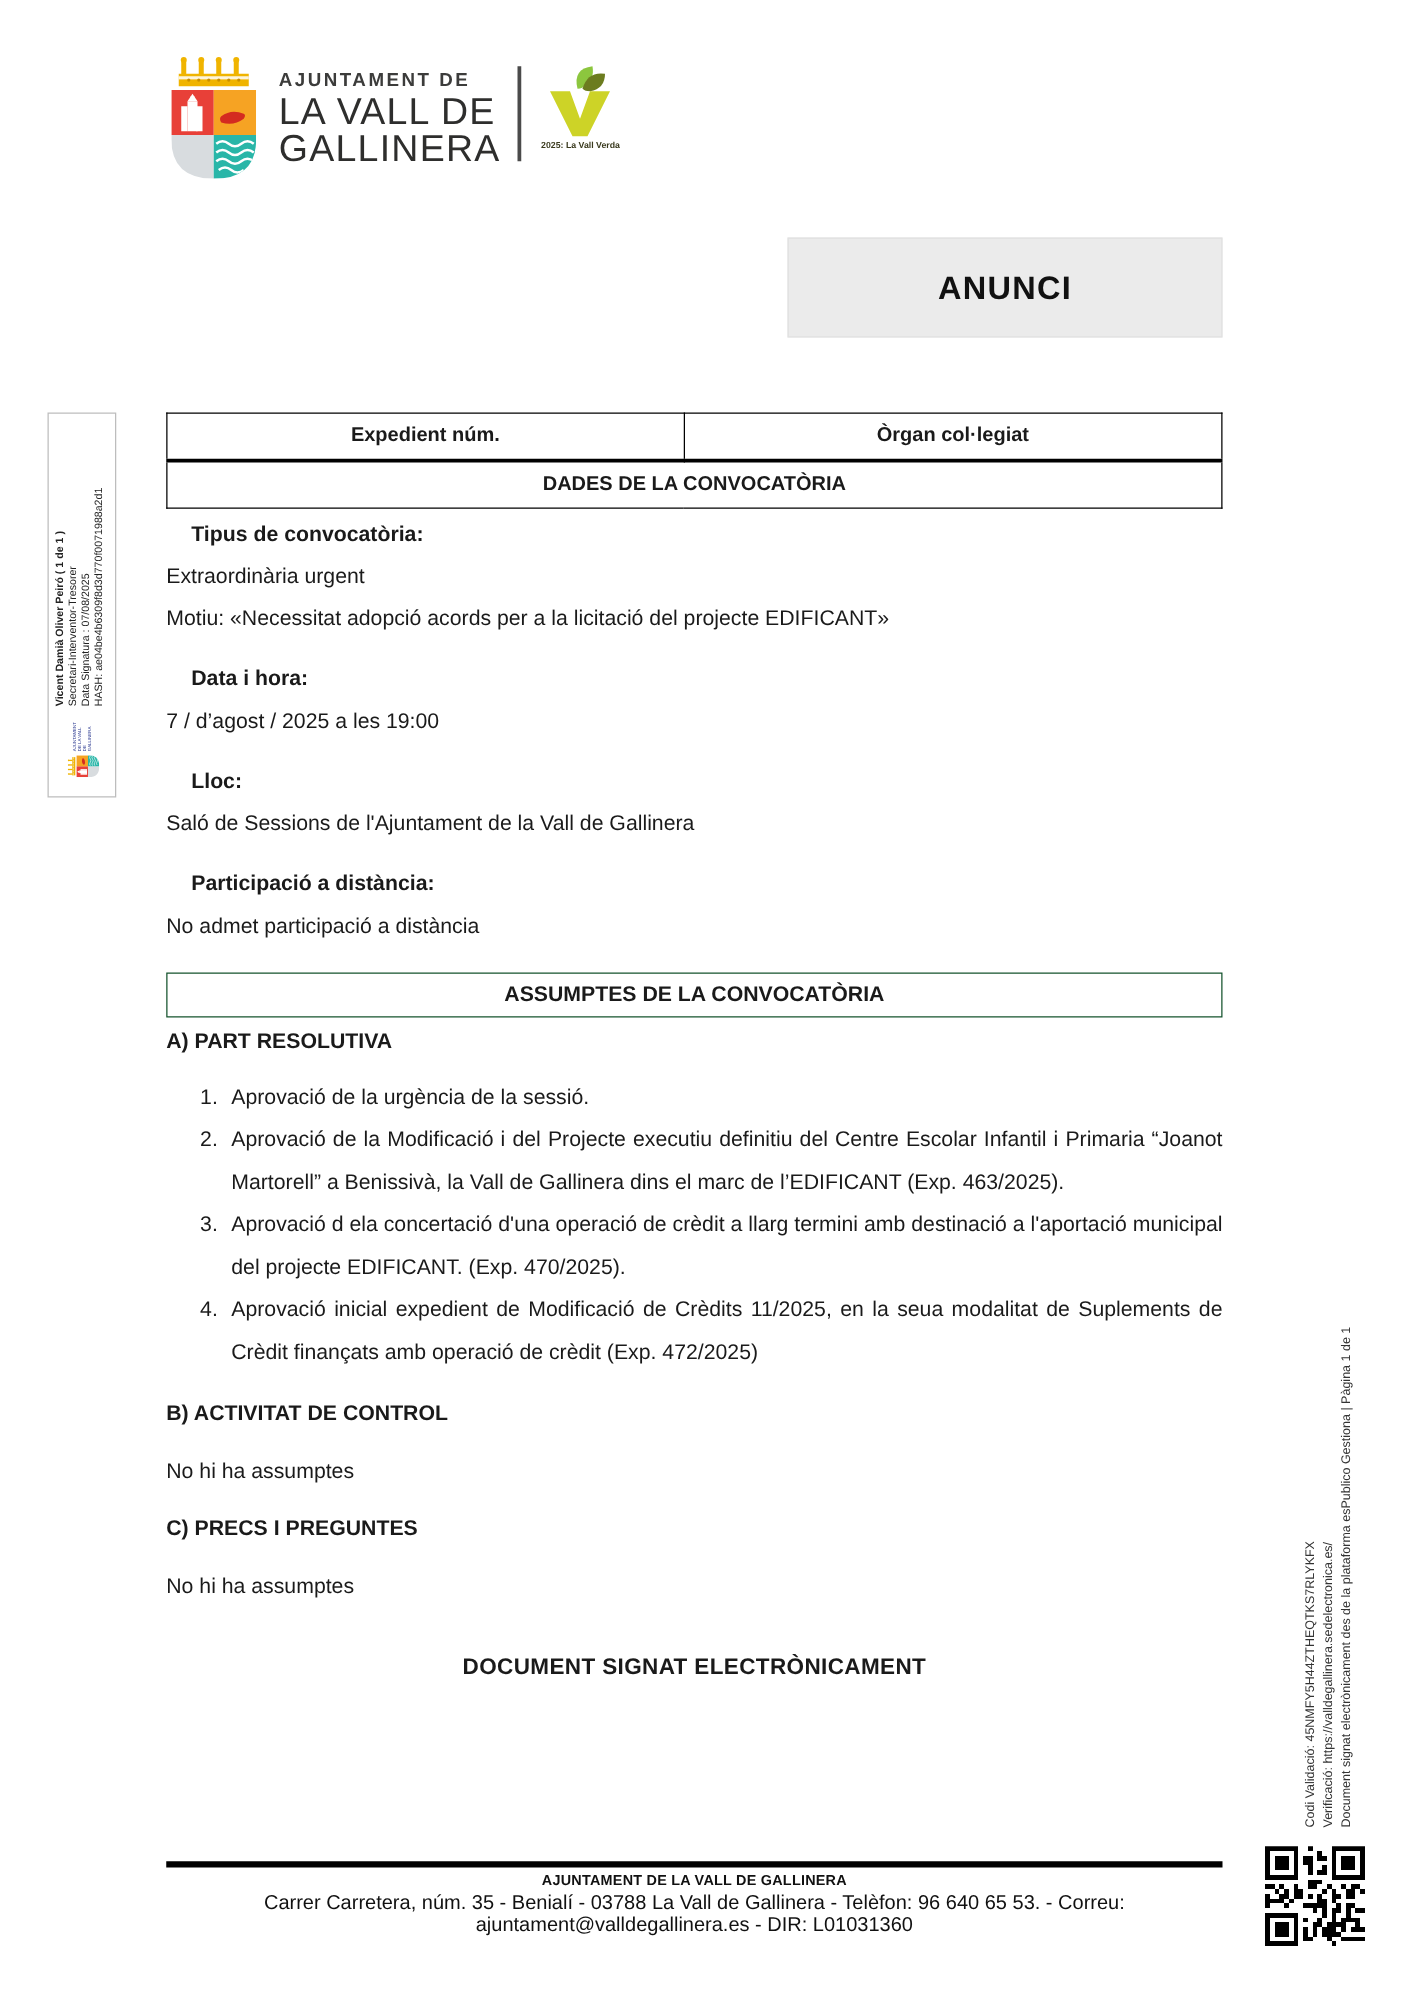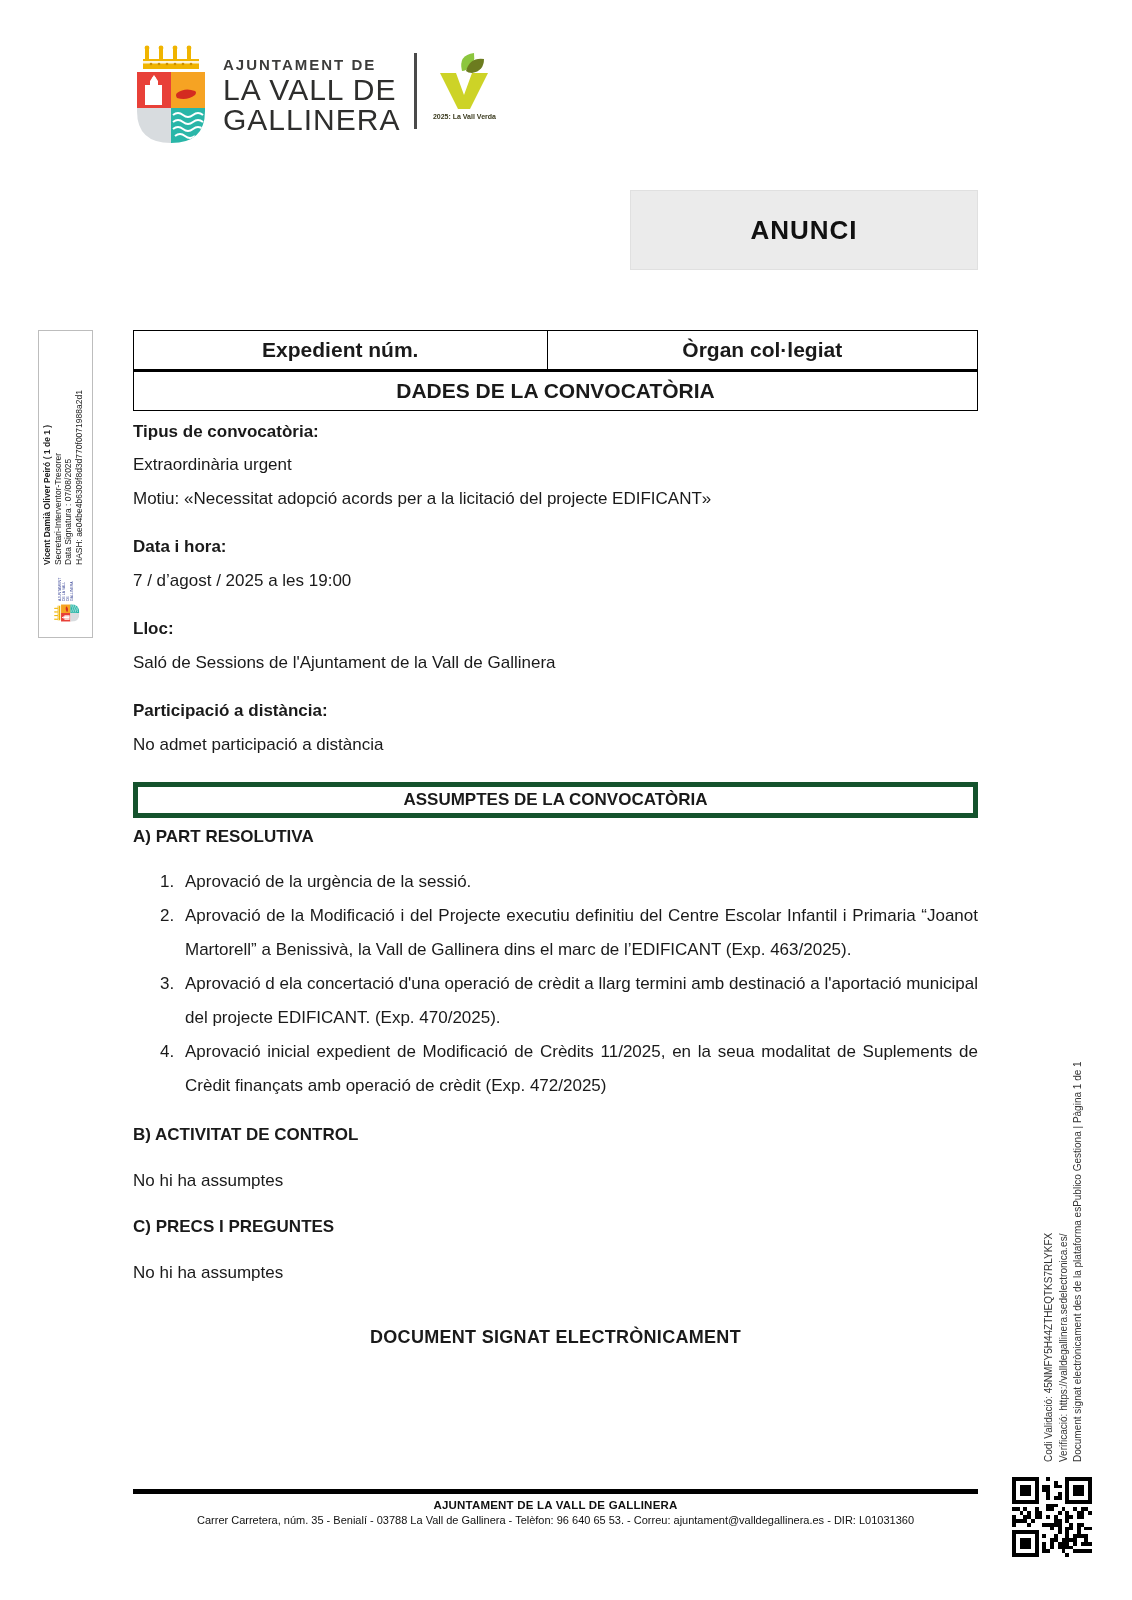--- a/index.html
+++ b/index.html
@@ -57,54 +57,54 @@
     writing-mode:vertical-rl; transform:rotate(180deg);
     font-size:10px; line-height:1.45; color:#333;
     white-space:nowrap; height:100%;
   }
 
   
   .main { position:absolute; left:133px; top:330px; width:845px; font-size:17px; }
 
   table.meta { width:100%; border-collapse:collapse; }
   table.meta td {
-    border:1px solid #000; font-size:21px; padding:7px 8px; height:38px;
+    border:1px solid #000; font-size:16px; padding:7px 8px; height:38px;
     vertical-align:middle;
   }
   td.hd { font-weight:bold; text-align:center; }
   td.dades {
     border-top:3px solid #000 !important; font-weight:bold; text-align:center;
     height:42px; font-size:17px;
   }
 
   .para { line-height:1.32; margin-top:14px; }
-  .bold { font-weight:bold; }
+  .bold { font-weight:bold;margin-left:20px; }
   .mt-sm { margin-top:11px; }
   .mt-md { margin-top:26px; }
 
   .assumptes-box {
-    margin-top:26px; border:5px solid #14532d; height:36px;
+    margin-top:26px; border:1px solid #14532d; height:36px;
     display:flex; align-items:center; justify-content:center;
     font-weight:bold; font-size:17px;
   }
 
   .part-title { font-weight:bold; margin-top:9px; }
   ol.items { margin:18px 0 0 46px; padding:0; }
   ol.items li {
     line-height:2.0; text-align:justify; padding-left:6px; margin:0;
   }
   .section-b { margin-top:22px; }
   .noassump { margin-top:26px; }
   .doc-signed { margin-top:44px; text-align:center; font-weight:bold; font-size:18px; letter-spacing:0.3px; }
 
   
   .footer-rule { position:absolute; left:133px; top:1489px; width:845px; height:5px; background:#000; }
   .footer { position:absolute; left:133px; top:1499px; width:845px; text-align:center; color:#111; }
   .footer .f1 { font-size:11.5px; font-weight:bold; letter-spacing:0.2px; }
-  .footer .f2 { font-size:11px; margin-top:3px; }
+  .footer .f2 { font-size:16px; margin-top:3px; }
 
   
   .qr { position:absolute; left:1012px; top:1477px; width:80px; height:80px; }
   .qr svg { width:80px; height:80px; display:block; }
 </style>
 </head>
 <body>
 
 <svg width="0" height="0" style="position:absolute">
   <defs>

